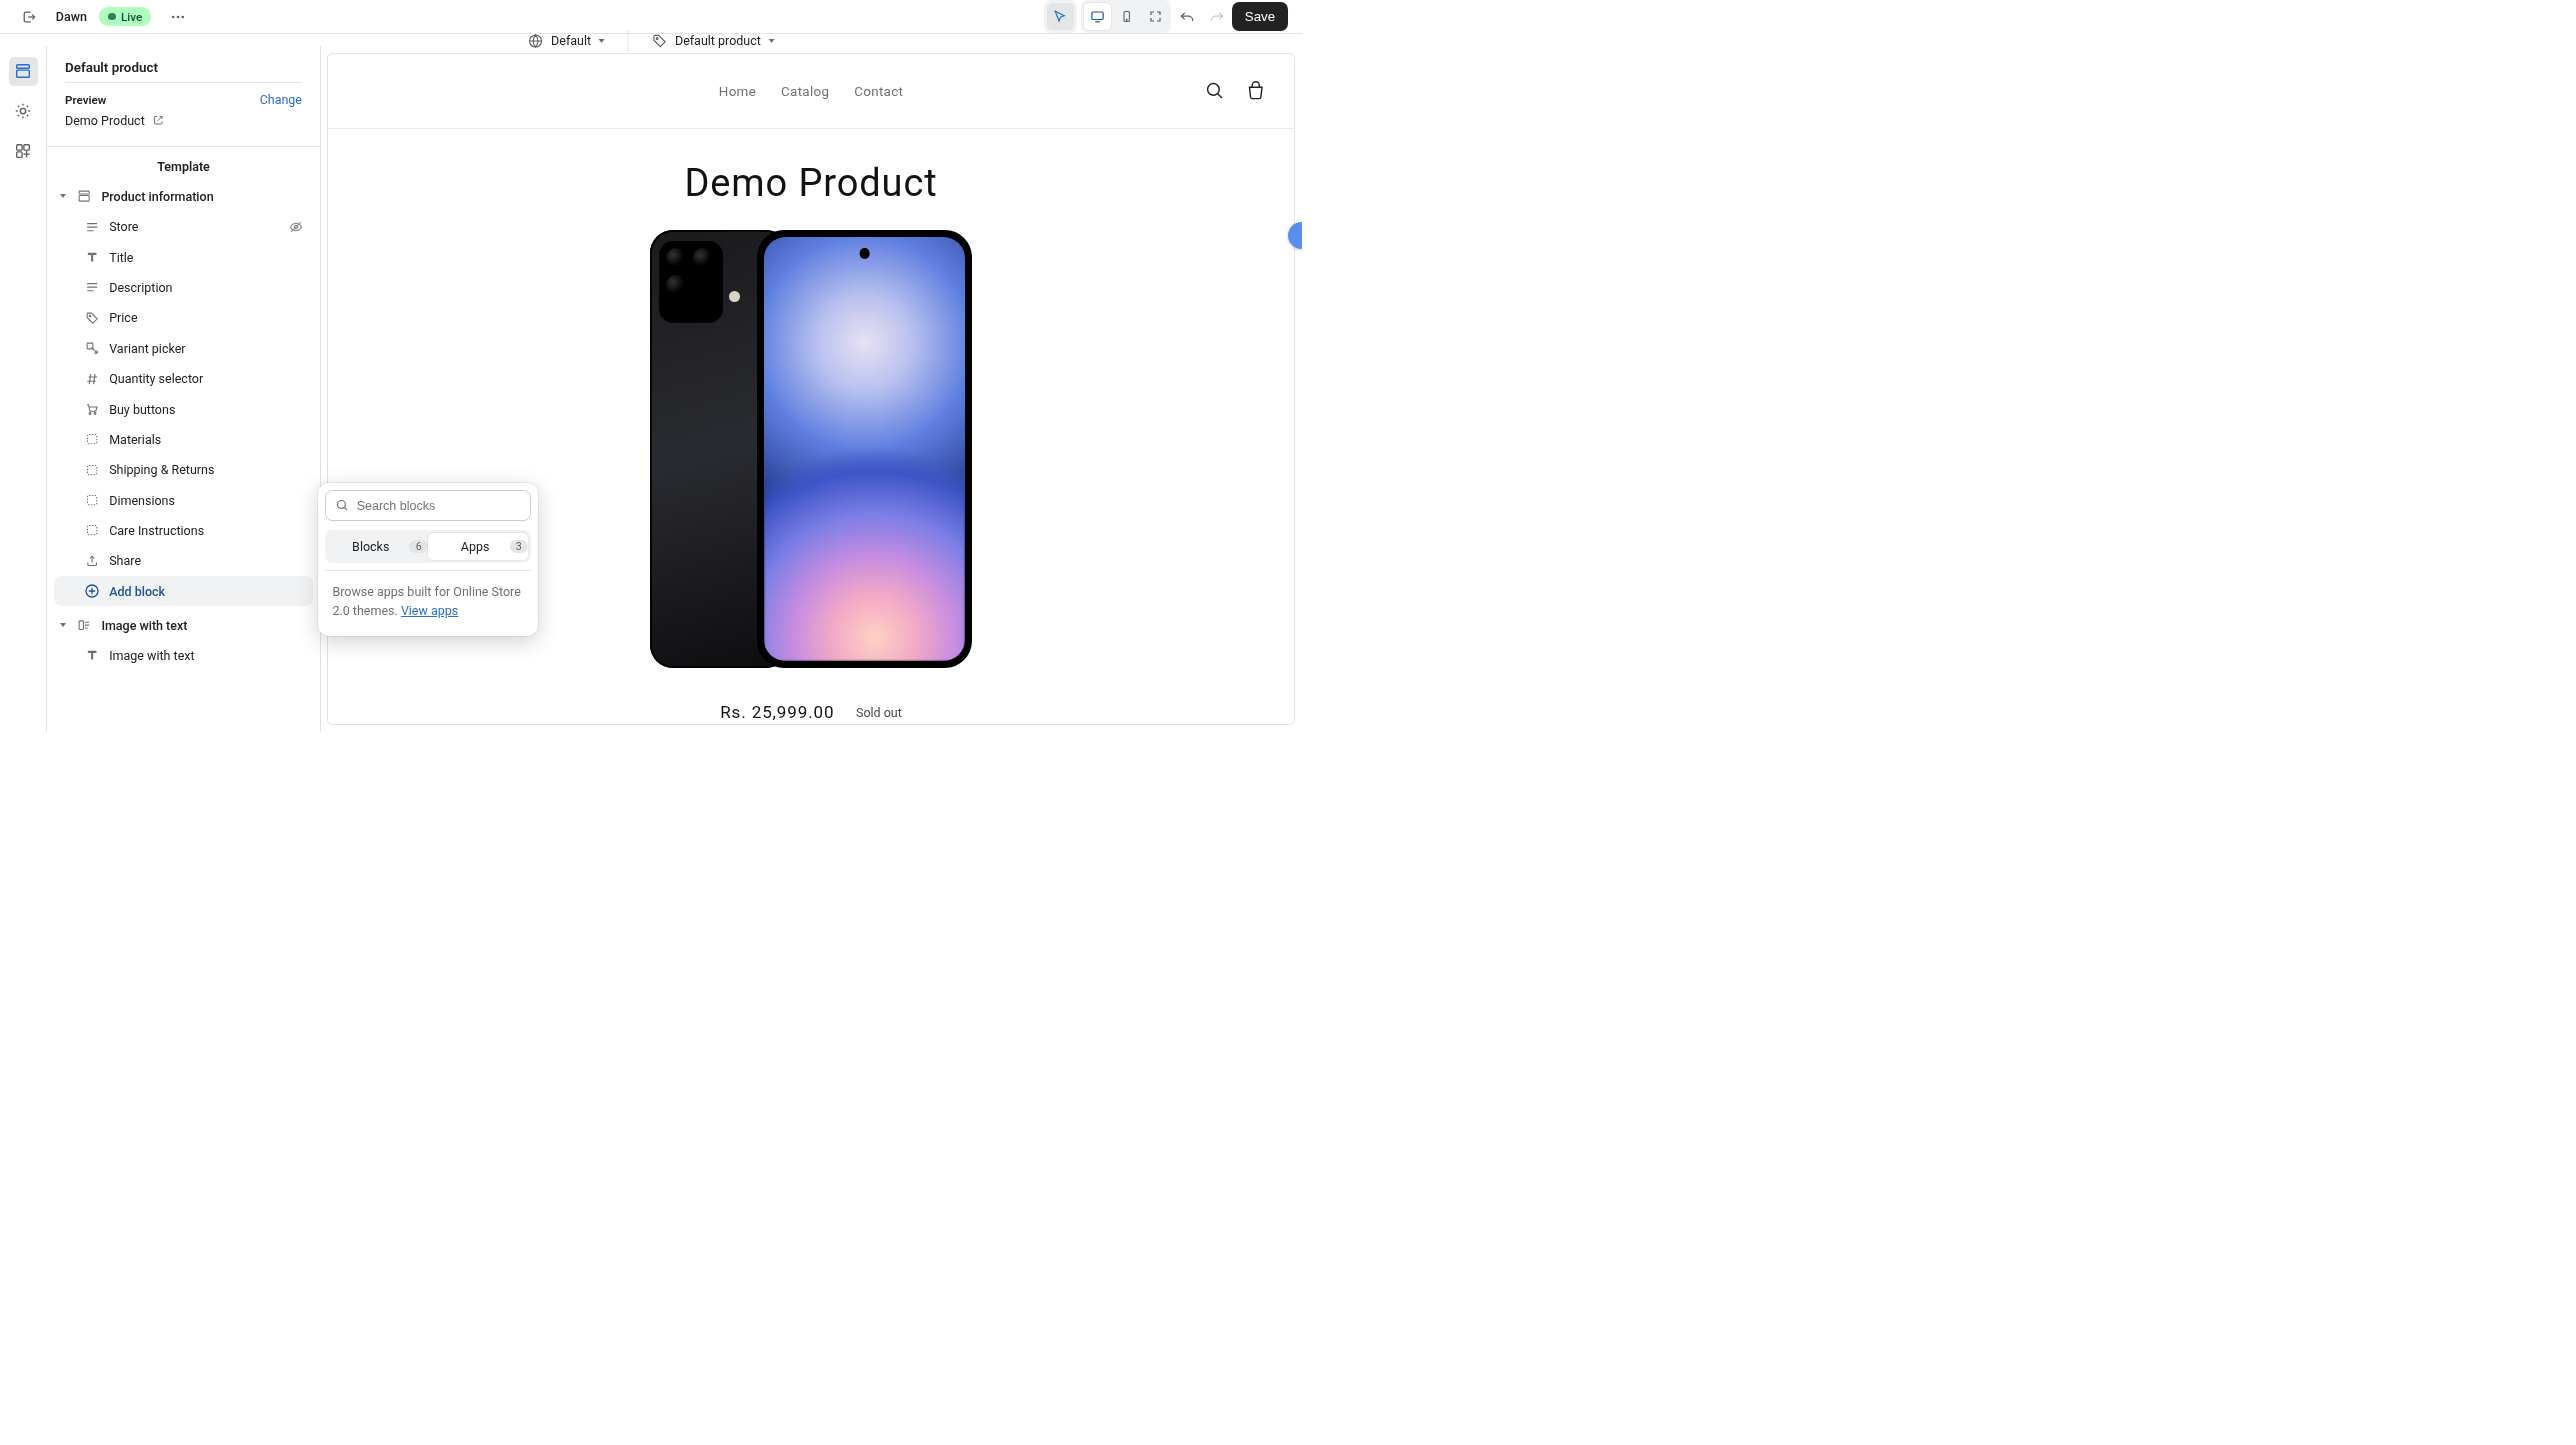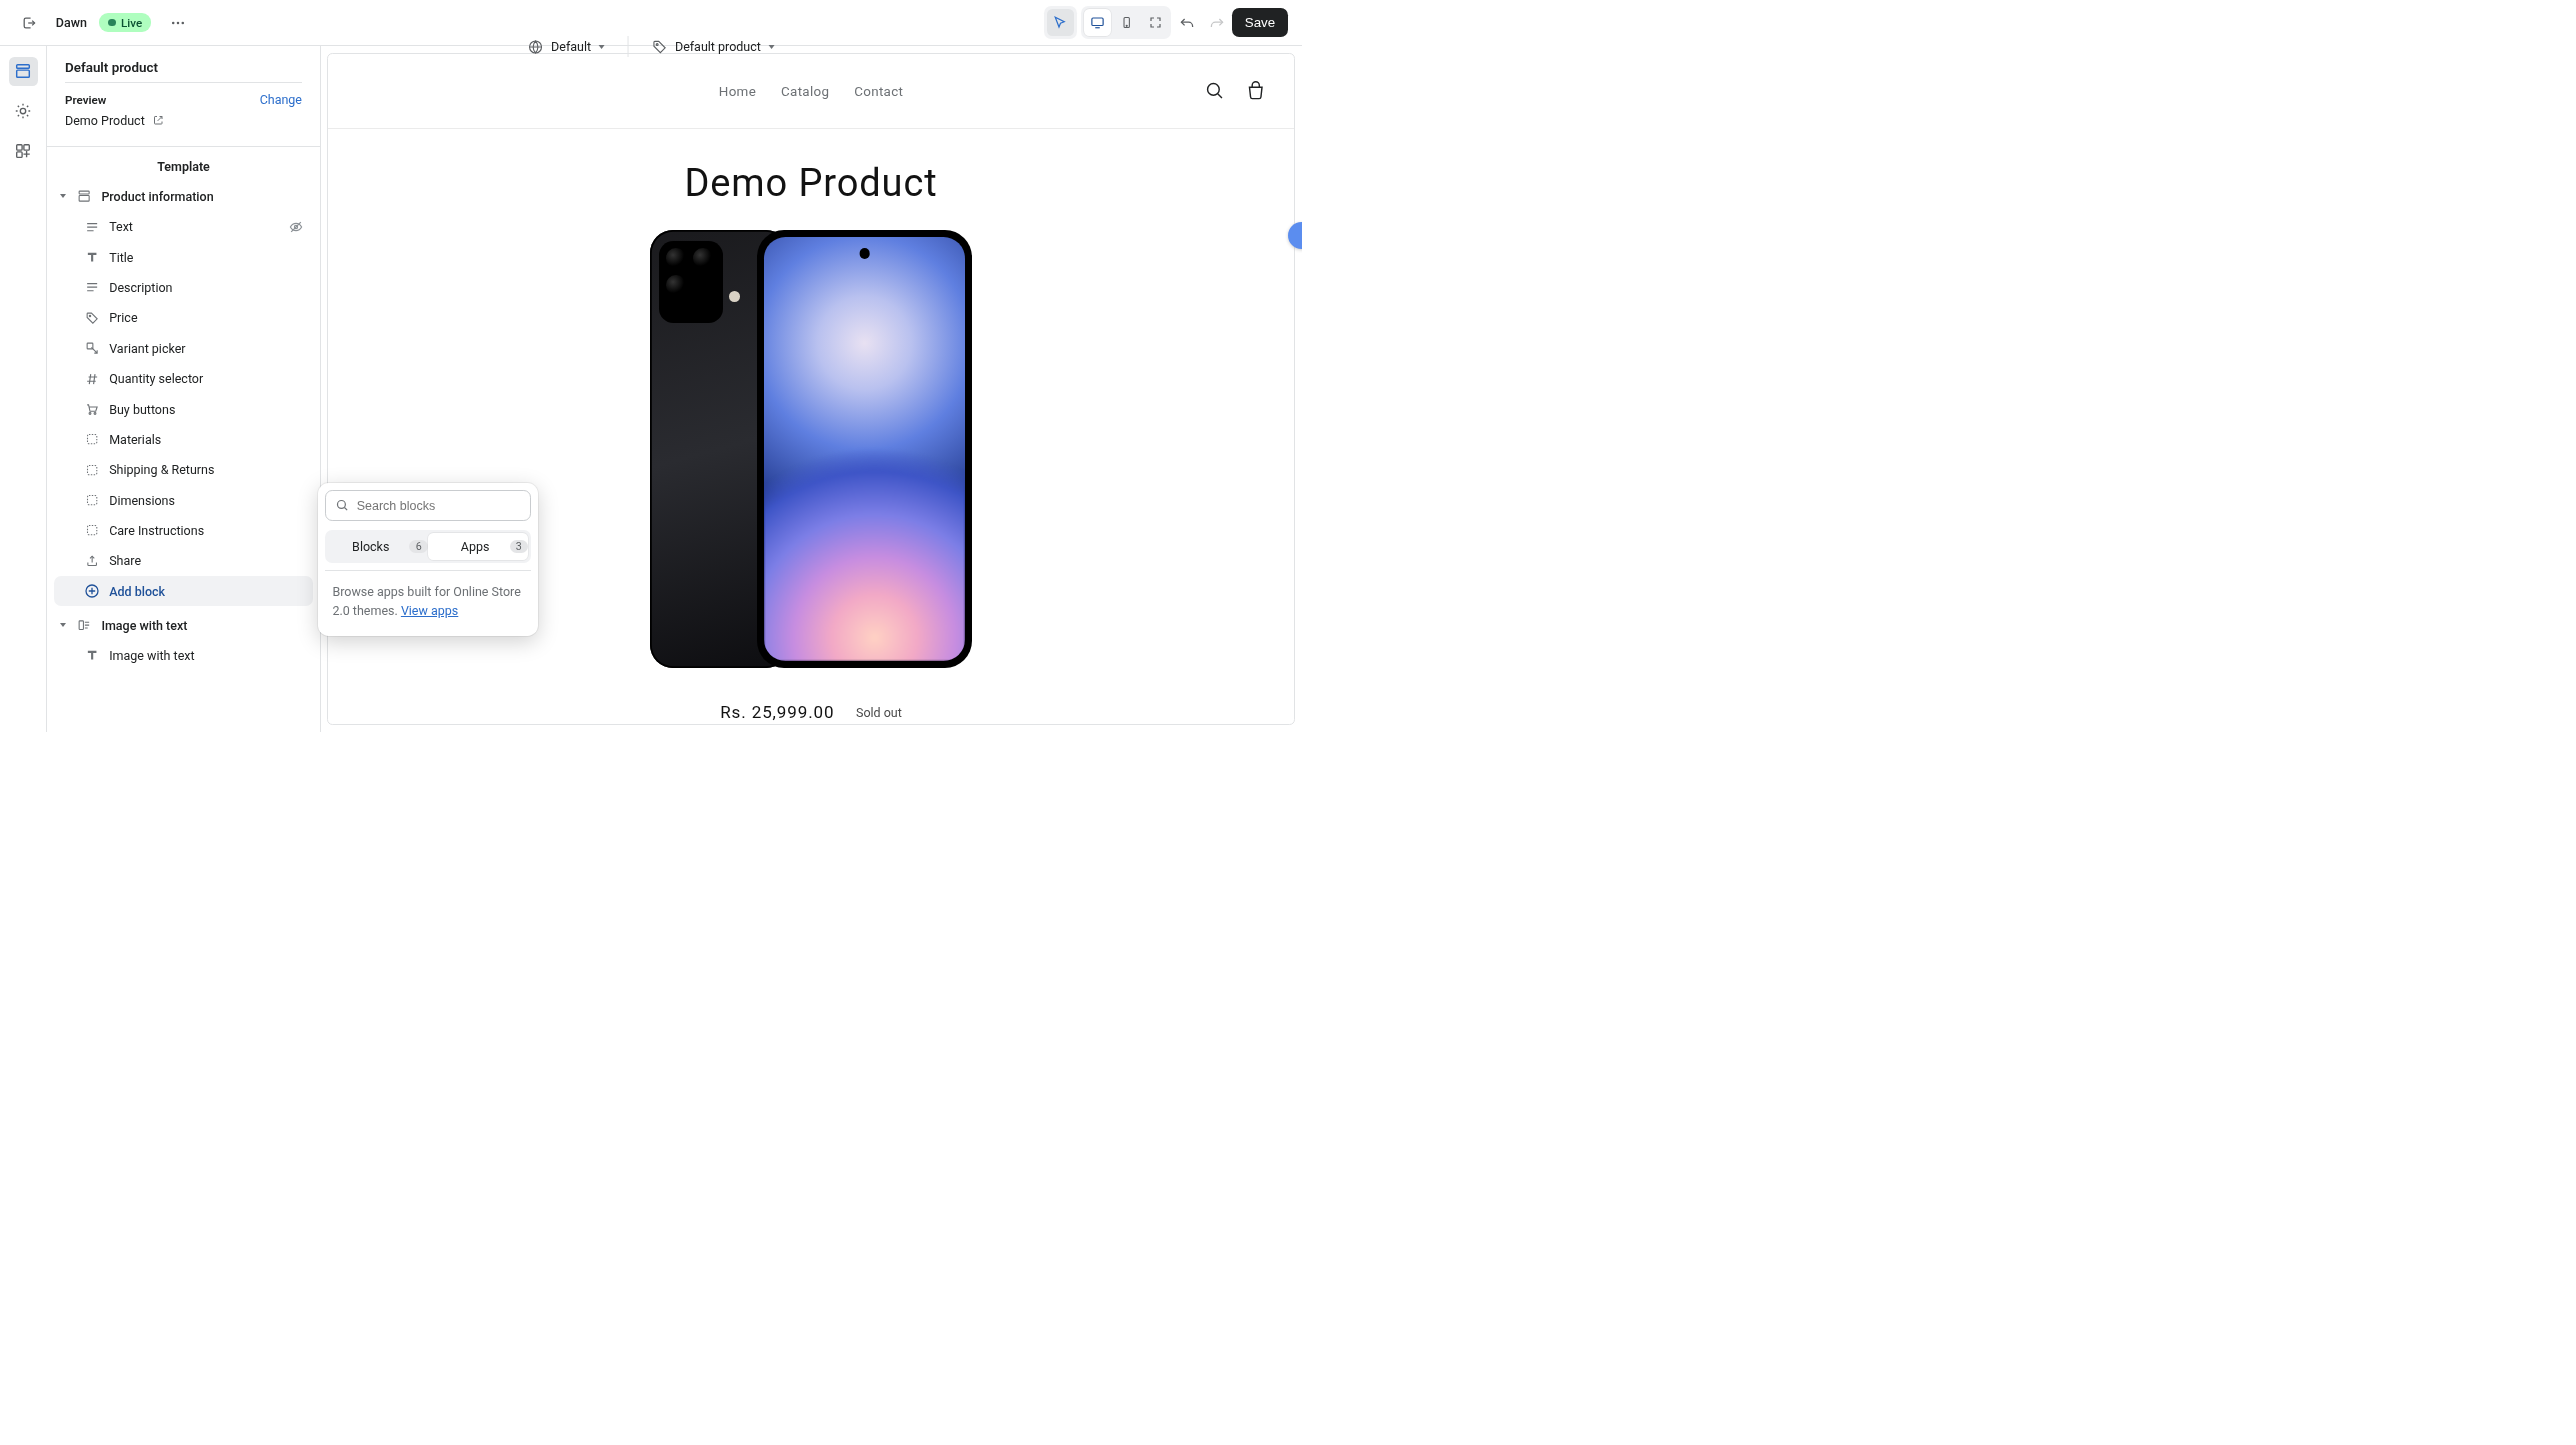--- a/index.html
+++ b/index.html
@@ -9,21 +9,21 @@
     color: #202223;
     background: #ffffff;
     width: 1302px;
     height: 732px;
     overflow: hidden;
     position: relative;
   }
 
   
   .topbar {
-    height: 46px;
+    height: 34px;
     border-bottom: 0.9px solid #e1e3e5;
     display: flex;
     align-items: center;
     padding: 0 14.3px;
     justify-content: space-between;
     position: relative;
     z-index: 5;
     background:#fff;
   }
   .topbar-left { display: flex; align-items: center; gap: 12.5px; }
@@ -461,21 +461,21 @@
       </span>
       <span>Product information</span>
     </div>
 
     <div class="tree-item block">
       <span class="mini-icon">
         <svg width="14.3" height="14.3" viewBox="0 0 20 20" fill="none" stroke="currentColor" stroke-width="1.6">
             <path d="M3 5h14M3 10h14M3 15h9"></path>
           </svg>
       </span>
-      <span>Text</span>
+      <span>Store</span>
       <span class="right-icon">
         <svg width="16" height="16" viewBox="0 0 20 20" fill="none" stroke="currentColor" stroke-width="1.5">
             <path d="M3 10s2.5-4.5 7-4.5S17 10 17 10s-2.5 4.5-7 4.5S3 10 3 10z"></path>
             <circle cx="10" cy="10" r="2"></circle>
             <path d="M4 16L16 4"></path>
           </svg>
       </span>
     </div>
 
     <div class="tree-item block">

